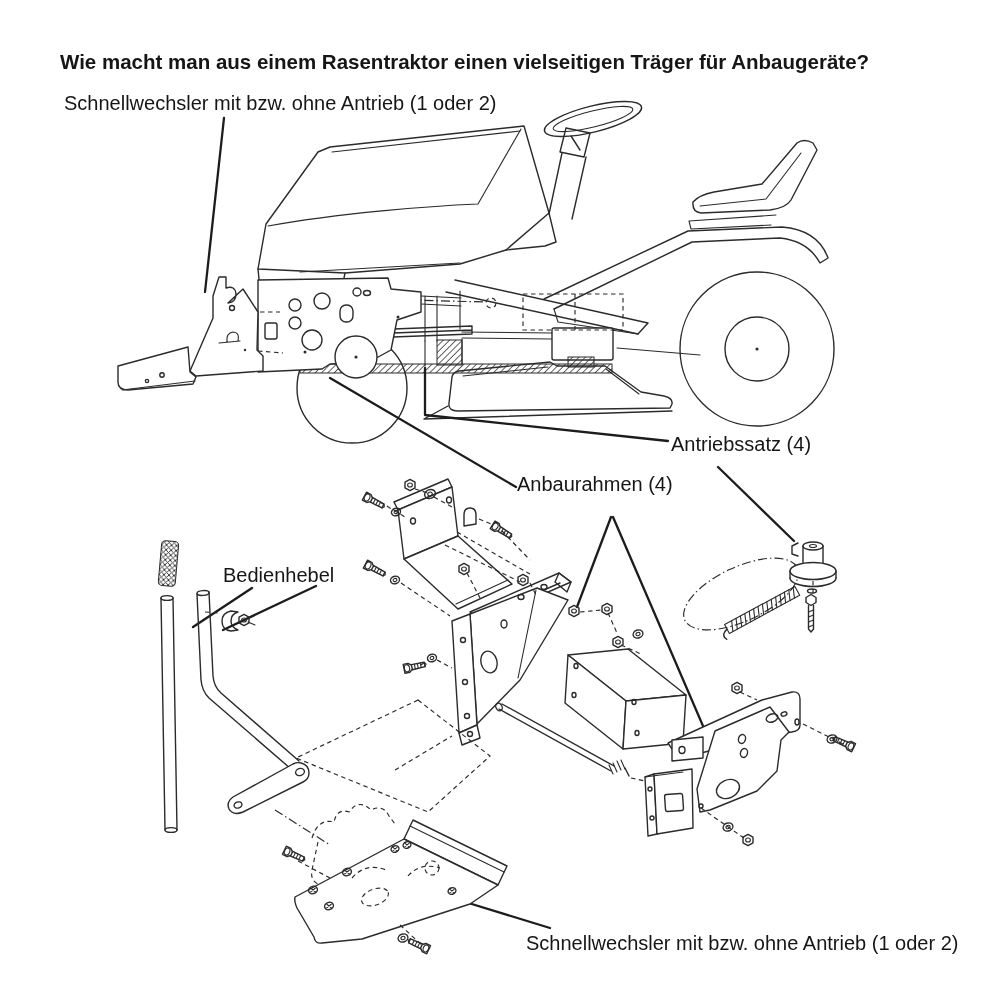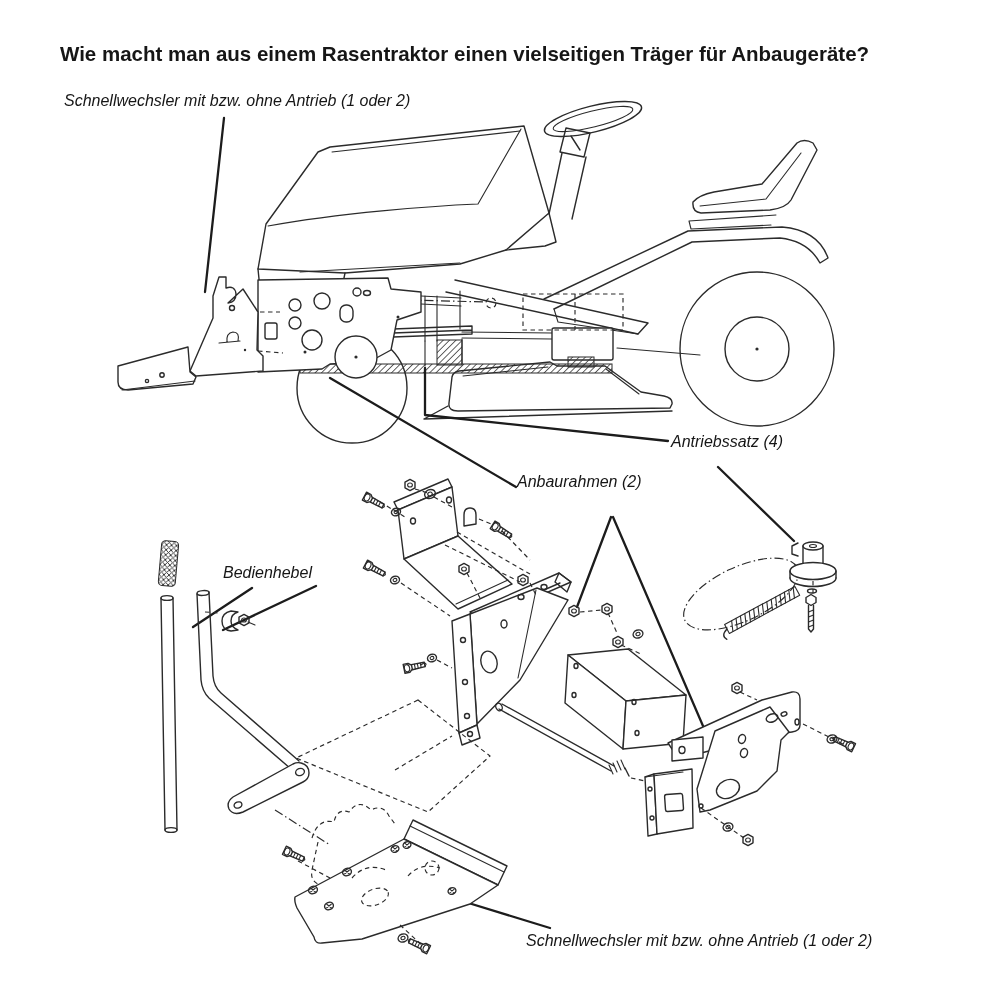--- a/index.html
+++ b/index.html
@@ -1,19 +1,19 @@
 <!DOCTYPE html>
 <html><head>
 <meta charset="utf-8">
 <style>
   html,body{margin:0;padding:0;}
   body{width:1000px;height:1000px;background:#ffffff;position:relative;overflow:hidden;
        font-family:"Liberation Sans",sans-serif;color:#161616;}
-  .title{position:absolute;left:60px;top:42px;font-size:20.5px;font-weight:bold;white-space:nowrap;}
-  .lbl{position:absolute;font-size:16px;white-space:nowrap;font-style:italic;}
+  .title{position:absolute;left:60px;top:50px;font-size:20.5px;font-weight:bold;white-space:nowrap;}
+  .lbl{position:absolute;font-size:20px;white-space:nowrap;}
   #lbl-top{left:64px;top:92px;}
   #lbl-drive{left:671px;top:433px;}
   #lbl-frame{left:517px;top:473px;}
   #lbl-lever{left:223px;top:564px;text-align:right;}
   #lbl-bottom{left:526px;top:932px;}
   svg{position:absolute;left:0;top:0;}
   .ln{fill:none;stroke:#2b2b2b;stroke-width:1.4;stroke-linecap:round;stroke-linejoin:round;}
   .th{fill:none;stroke:#2b2b2b;stroke-width:1.1;stroke-linecap:round;stroke-linejoin:round;}
   .wh{fill:#ffffff;stroke:#2b2b2b;stroke-width:1.4;stroke-linejoin:round;}
   .hf{fill:url(#hatch);stroke:#2b2b2b;stroke-width:1;}
@@ -368,15 +368,15 @@
       <ellipse class="ln" cx="652" cy="818" rx="2" ry="2" transform="rotate(0 652 818)"></ellipse>
       <ellipse class="ln" cx="682" cy="750" rx="3" ry="3.5" transform="rotate(0 682 750)"></ellipse>
       <ellipse class="ln" cx="300" cy="772" rx="4.5" ry="3.5" transform="rotate(-20 300 772)"></ellipse>
       <ellipse class="ln" cx="238" cy="805" rx="4" ry="3" transform="rotate(-20 238 805)"></ellipse>
     </g>
 </svg>
 
 <div class="title">Wie macht man aus einem Rasentraktor einen vielseitigen Träger für Anbaugeräte?</div>
 <div class="lbl" id="lbl-top">Schnellwechsler mit bzw. ohne Antrieb (1 oder 2)</div>
 <div class="lbl" id="lbl-drive">Antriebssatz (4)</div>
-<div class="lbl" id="lbl-frame">Anbaurahmen (2)</div>
+<div class="lbl" id="lbl-frame">Anbaurahmen (4)</div>
 <div class="lbl" id="lbl-lever">Bedienhebel</div>
 <div class="lbl" id="lbl-bottom">Schnellwechsler mit bzw. ohne Antrieb (1 oder 2)</div>
 
 </body></html>

